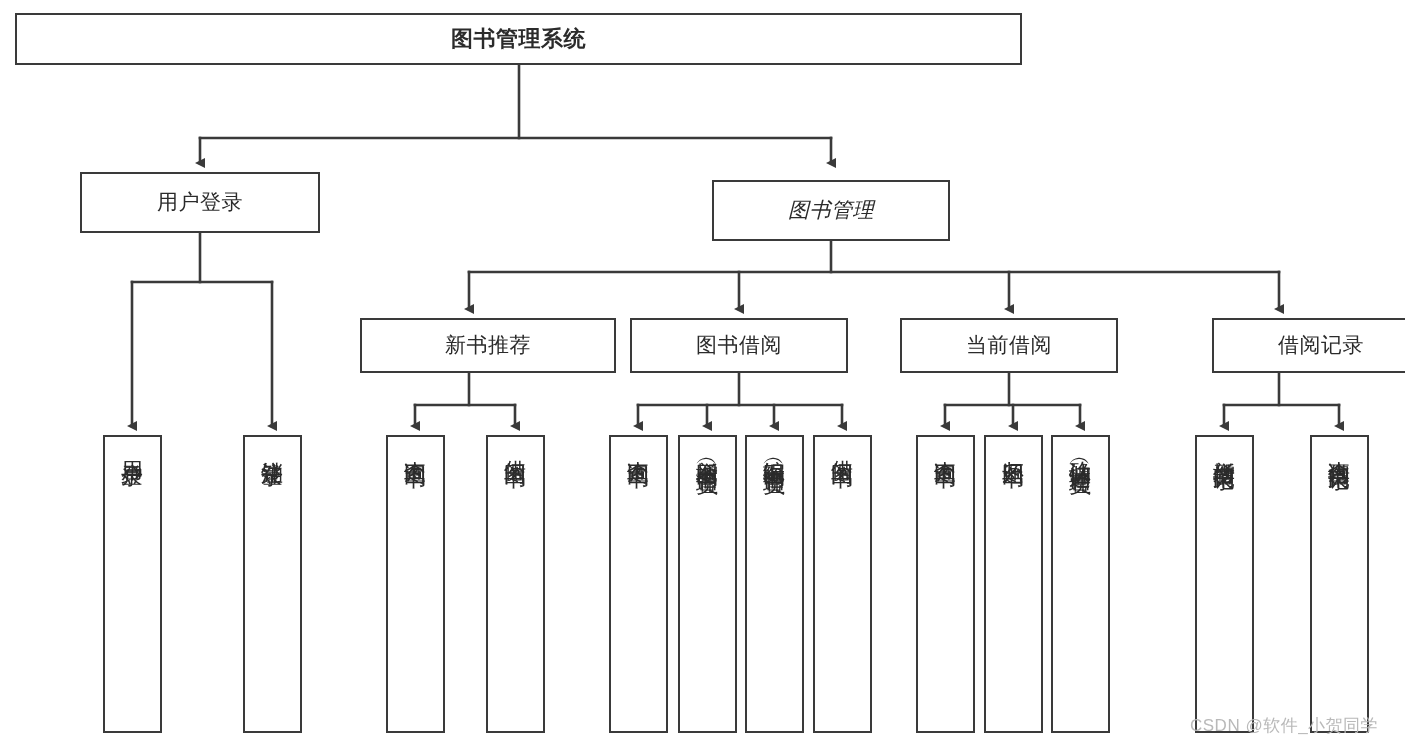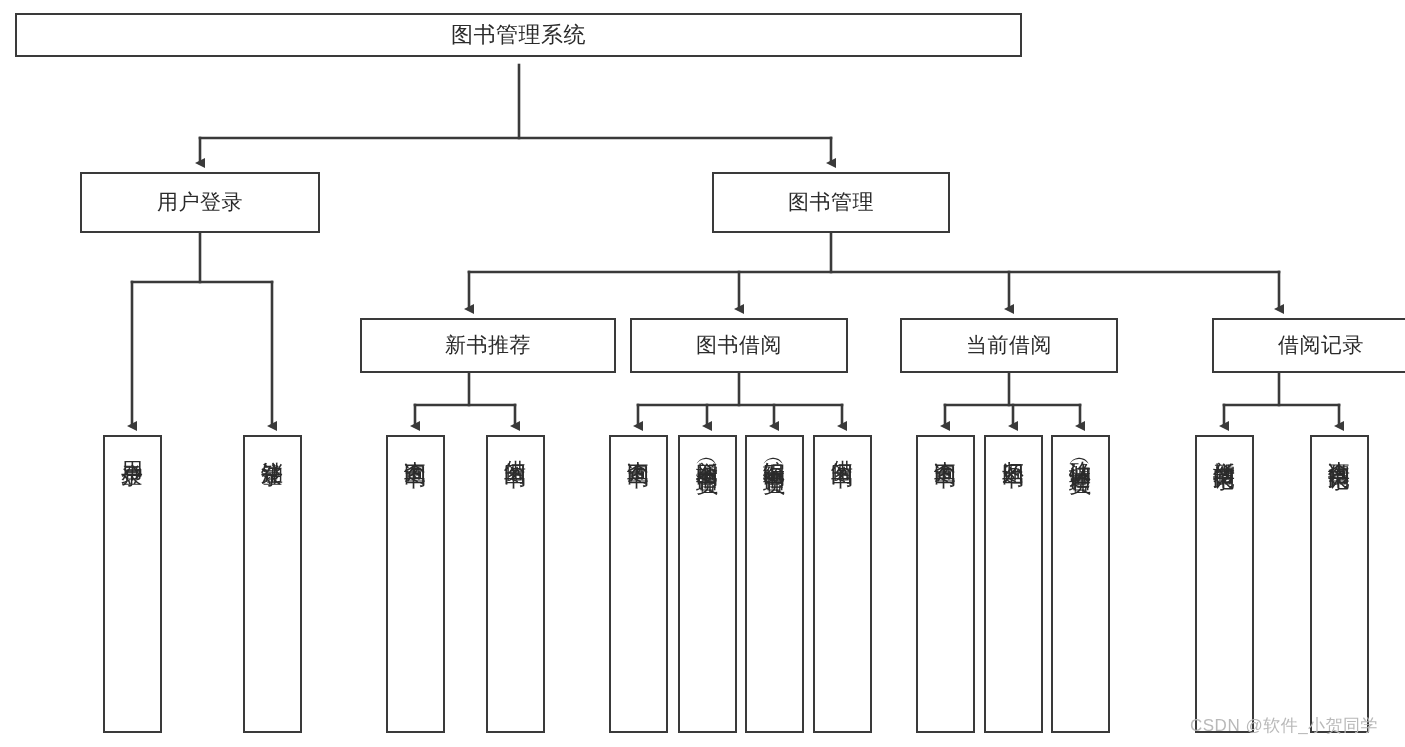--- a/index.html
+++ b/index.html
@@ -118,29 +118,29 @@
       <path d="M 1013 405 L 1013 426" marker-end="url(#arrowhead)"></path>
       <path d="M 1080 405 L 1080 426" marker-end="url(#arrowhead)"></path>
 
       <path d="M 1279 373 L 1279 405"></path>
       <path d="M 1224 405 L 1339 405"></path>
       <path d="M 1224 405 L 1224 426" marker-end="url(#arrowhead)"></path>
       <path d="M 1339 405 L 1339 426" marker-end="url(#arrowhead)"></path>
     </g>
   </svg>
 
-  <div class="node horiz tier0" style="left:15px; top:13px; width:1007px; height:44px;">
+  <div class="node horiz tier0" style="left:15px; top:13px; width:1007px; height:52px;font-weight:bold;">
     <span class="label">图书管理系统</span>
   </div>
 
   <div class="node horiz" style="left:80px; top:172px; width:240px; height:61px;">
     <span class="label">用户登录</span>
   </div>
 
-  <div class="node horiz" style="left:712px; top:172px; width:238px; height:61px;">
+  <div class="node horiz" style="left:712px; top:180px; width:238px; height:61px;font-style:italic;">
     <span class="label">图书管理</span>
   </div>
 
   <div class="node horiz" style="left:360px; top:318px; width:256px; height:55px;">
     <span class="label">新书推荐</span>
   </div>
 
   <div class="node horiz" style="left:630px; top:318px; width:218px; height:55px;">
     <span class="label">图书借阅</span>
   </div>

